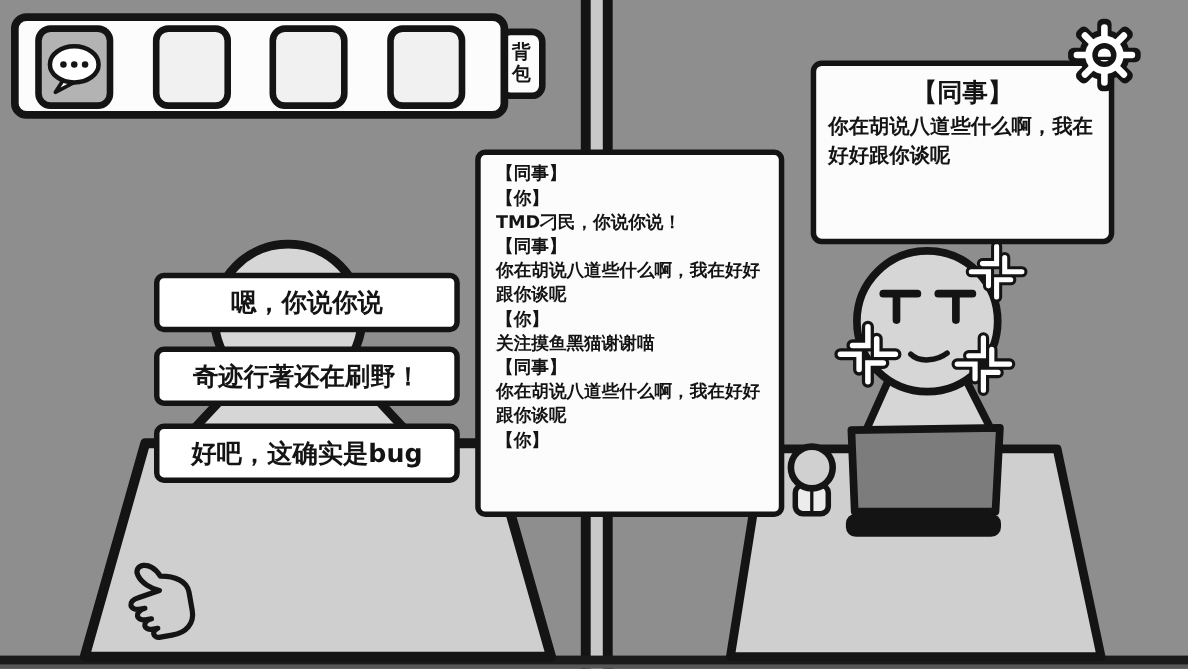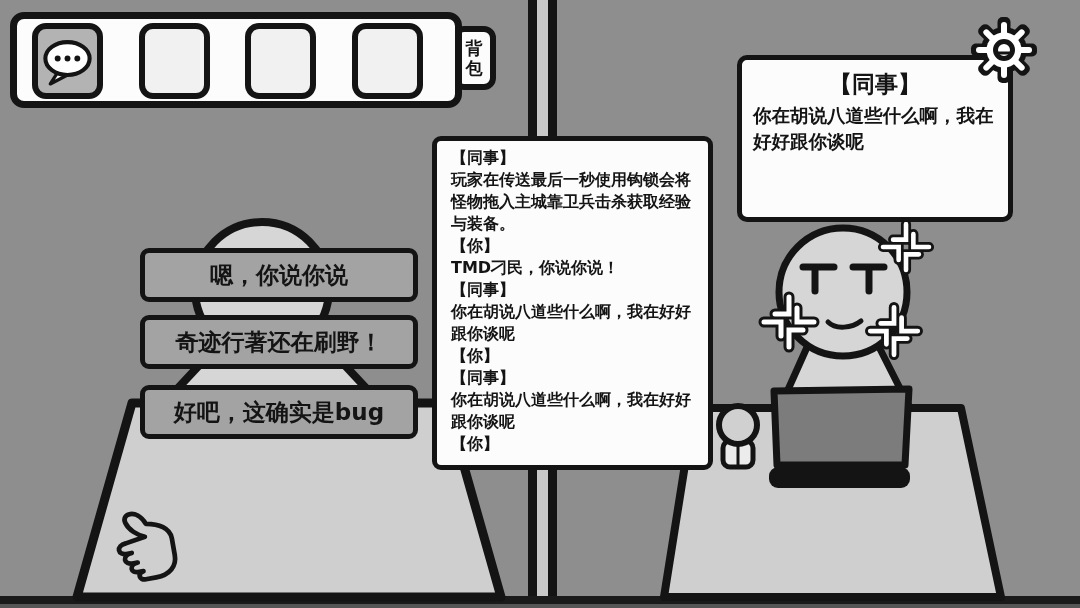--- a/index.html
+++ b/index.html
@@ -25,21 +25,21 @@
        padding:6px 14px 0 14px;overflow:hidden;font-size:16px;font-weight:700;line-height:22px;}
   .log .ln{white-space:normal;word-break:normal;}
 
   
   .bubble{position:absolute;left:737px;top:55px;width:276px;height:167px;background:#fcfcfc;
           border:5px solid #141414;border-radius:10px;box-sizing:border-box;z-index:3;}
   .bubble .ttl{text-align:center;font-size:23px;font-weight:700;margin-top:9px;}
   .bubble .txt{font-size:18.5px;font-weight:700;line-height:26px;padding:3px 11px 0 11px;}
 
   
-  .choice{position:absolute;left:140px;width:278px;height:54px;background:#a3a3a3;
+  .choice{position:absolute;left:140px;width:278px;height:54px;background:#ffffff;
           border:5px solid #141414;border-radius:9px;box-sizing:border-box;z-index:3;
           font-size:23px;font-weight:700;display:flex;align-items:center;justify-content:center;
           cursor:pointer;padding:0;font-family:inherit;color:#141414;}
   .c1{top:248px}.c2{top:315px}.c3{top:385px}
 
   .gear{position:absolute;left:968px;top:12px;z-index:4;cursor:pointer;}
 </style>
 </head>
 <body>
 
@@ -125,26 +125,26 @@
         <circle cx="48" cy="29" r="3.6" fill="#141414"></circle>
       </svg>
     </div>
     <div class="slot s2"></div>
     <div class="slot s3"></div>
     <div class="slot s4"></div>
   </div>
 
   <div class="log">
     <div class="ln">【同事】</div>
-    <div class="ln">玩家在传送最后一秒使用钩锁会将怪物拖入主城靠卫兵击杀获取经验与装备。</div>
     <div class="ln">【你】</div>
     <div class="ln">TMD刁民，你说你说！</div>
     <div class="ln">【同事】</div>
     <div class="ln">你在胡说八道些什么啊，我在好好跟你谈呢</div>
     <div class="ln">【你】</div>
+    <div class="ln">关注摸鱼黑猫谢谢喵</div>
     <div class="ln">【同事】</div>
     <div class="ln">你在胡说八道些什么啊，我在好好跟你谈呢</div>
     <div class="ln">【你】</div>
   </div>
 
   <div class="bubble">
     <div class="ttl">【同事】</div>
     <div class="txt">你在胡说八道些什么啊，我在好好跟你谈呢</div>
   </div>
 

